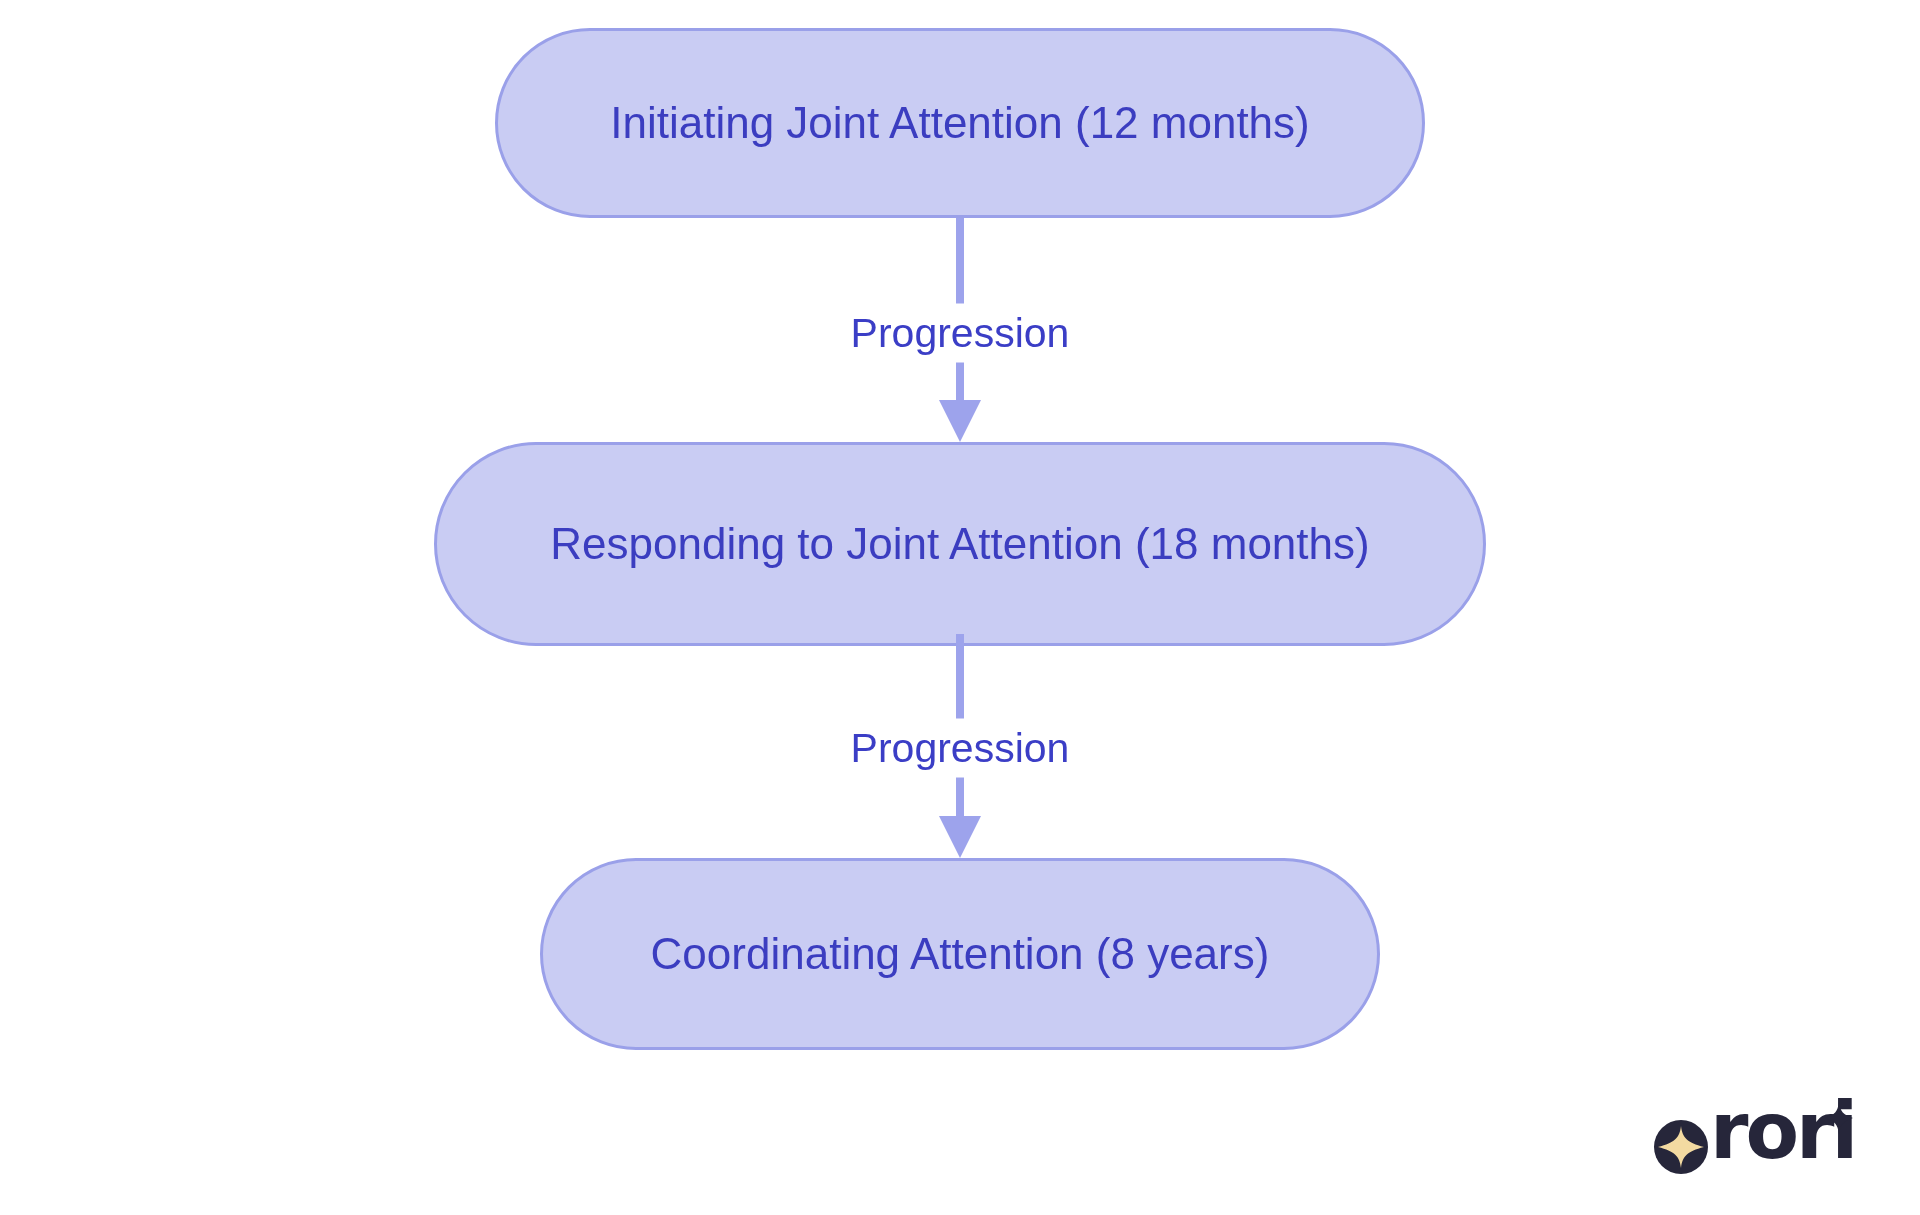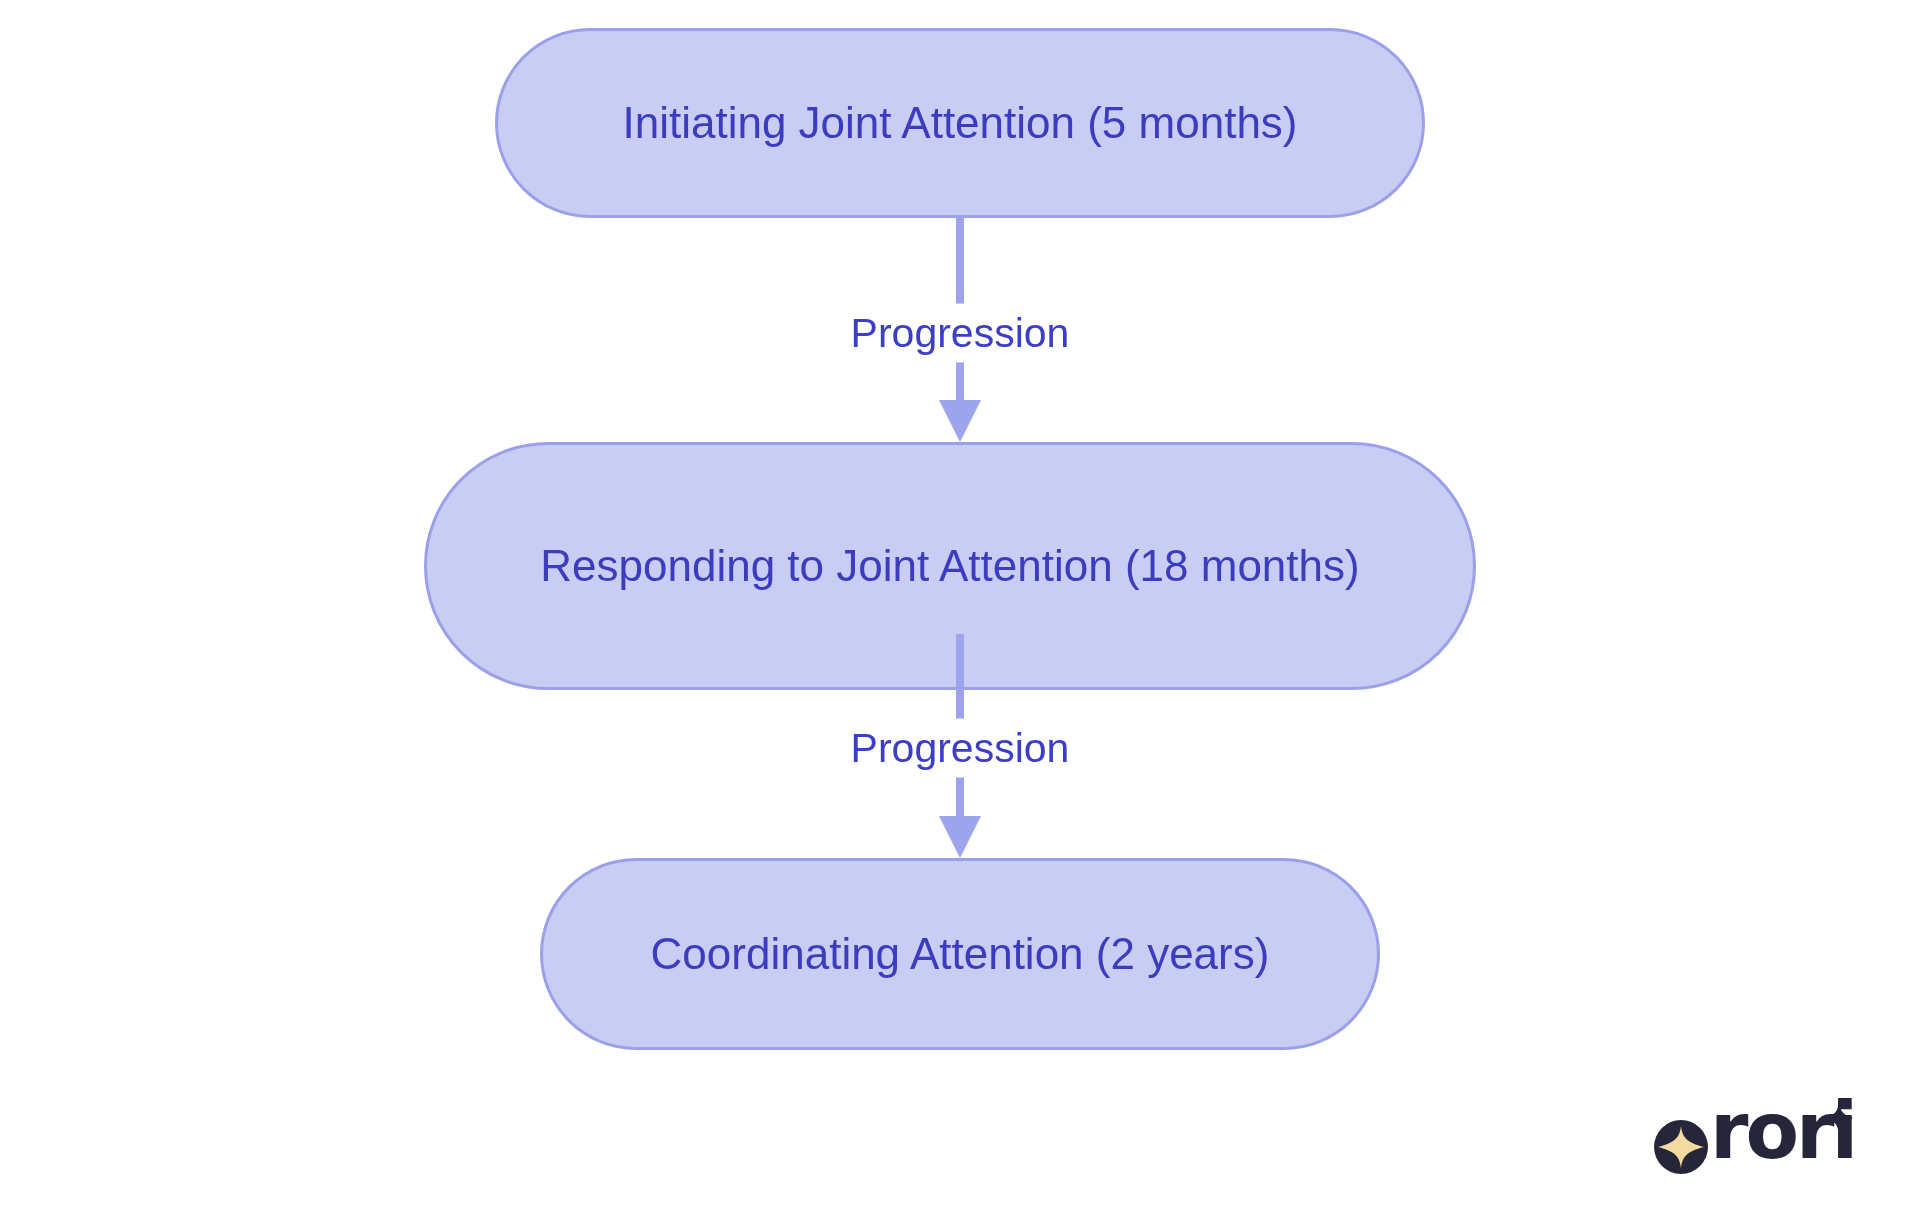--- a/index.html
+++ b/index.html
@@ -26,21 +26,21 @@
     background:var(--node-fill);
     border:3px solid var(--node-border);
     border-radius:999px;
     display:flex;align-items:center;justify-content:center;
     color:var(--node-text);
     font-size:44px;
     text-align:center;
     white-space:nowrap;
   }
   .node-1{left:495px;top:28px;width:930px;height:190px;}
-  .node-2{left:424px;top:442px;width:1052px;height:248px;}
+  .node-2{left:434px;top:442px;width:1052px;height:204px;}
   .node-3{left:540px;top:858px;width:840px;height:192px;}
   .edge{position:absolute;width:42px;height:224px;left:939px;}
   .edge-1{top:218px;}
   .edge-2{top:634px;}
   .edge-line{
     position:absolute;left:17px;top:0;
     width:8px;height:182px;
     background:var(--arrow);
   }
   .edge-head{
@@ -73,41 +73,41 @@
     color:var(--logo-dark);
   }
   .logo-sparkle{position:absolute;left:170px;top:18px;width:30px;height:32px;}
 </style>
 </head>
 <body>
 
 <div class="canvas">
 
   <div class="node node-1">
-    <span>Initiating Joint Attention (5 months)</span>
+    <span>Initiating Joint Attention (12 months)</span>
   </div>
 
   <div class="edge edge-1">
     <div class="edge-line"></div>
     <div class="edge-head"></div>
   </div>
   <div class="edge-label edge-label-1">Progression</div>
 
   <div class="node node-2">
     <span>Responding to Joint Attention (18 months)</span>
   </div>
 
   <div class="edge edge-2">
     <div class="edge-line"></div>
     <div class="edge-head"></div>
   </div>
   <div class="edge-label edge-label-2">Progression</div>
 
   <div class="node node-3">
-    <span>Coordinating Attention (2 years)</span>
+    <span>Coordinating Attention (8 years)</span>
   </div>
 
   <div class="logo">
     <svg class="logo-mark" viewBox="0 0 54 54" aria-hidden="true">
       <circle cx="27" cy="27" r="27" fill="var(--logo-dark)"></circle>
       <path d="M27 6 C 28.5 18, 33 22.5, 50 27 C 33 31.5, 28.5 36, 27 48 C 25.5 36, 21 31.5, 4 27 C 21 22.5, 25.5 18, 27 6 Z" fill="var(--logo-star)"></path>
     </svg>
     <span class="logo-text">rori</span>
     <svg class="logo-sparkle" viewBox="0 0 28 32" aria-hidden="true">
       <path d="M14 0 C 15.5 10, 18 12.5, 28 16 C 18 19.5, 15.5 22, 14 32 C 12.5 22, 10 19.5, 0 16 C 10 12.5, 12.5 10, 14 0 Z" fill="var(--logo-dark)"></path>

